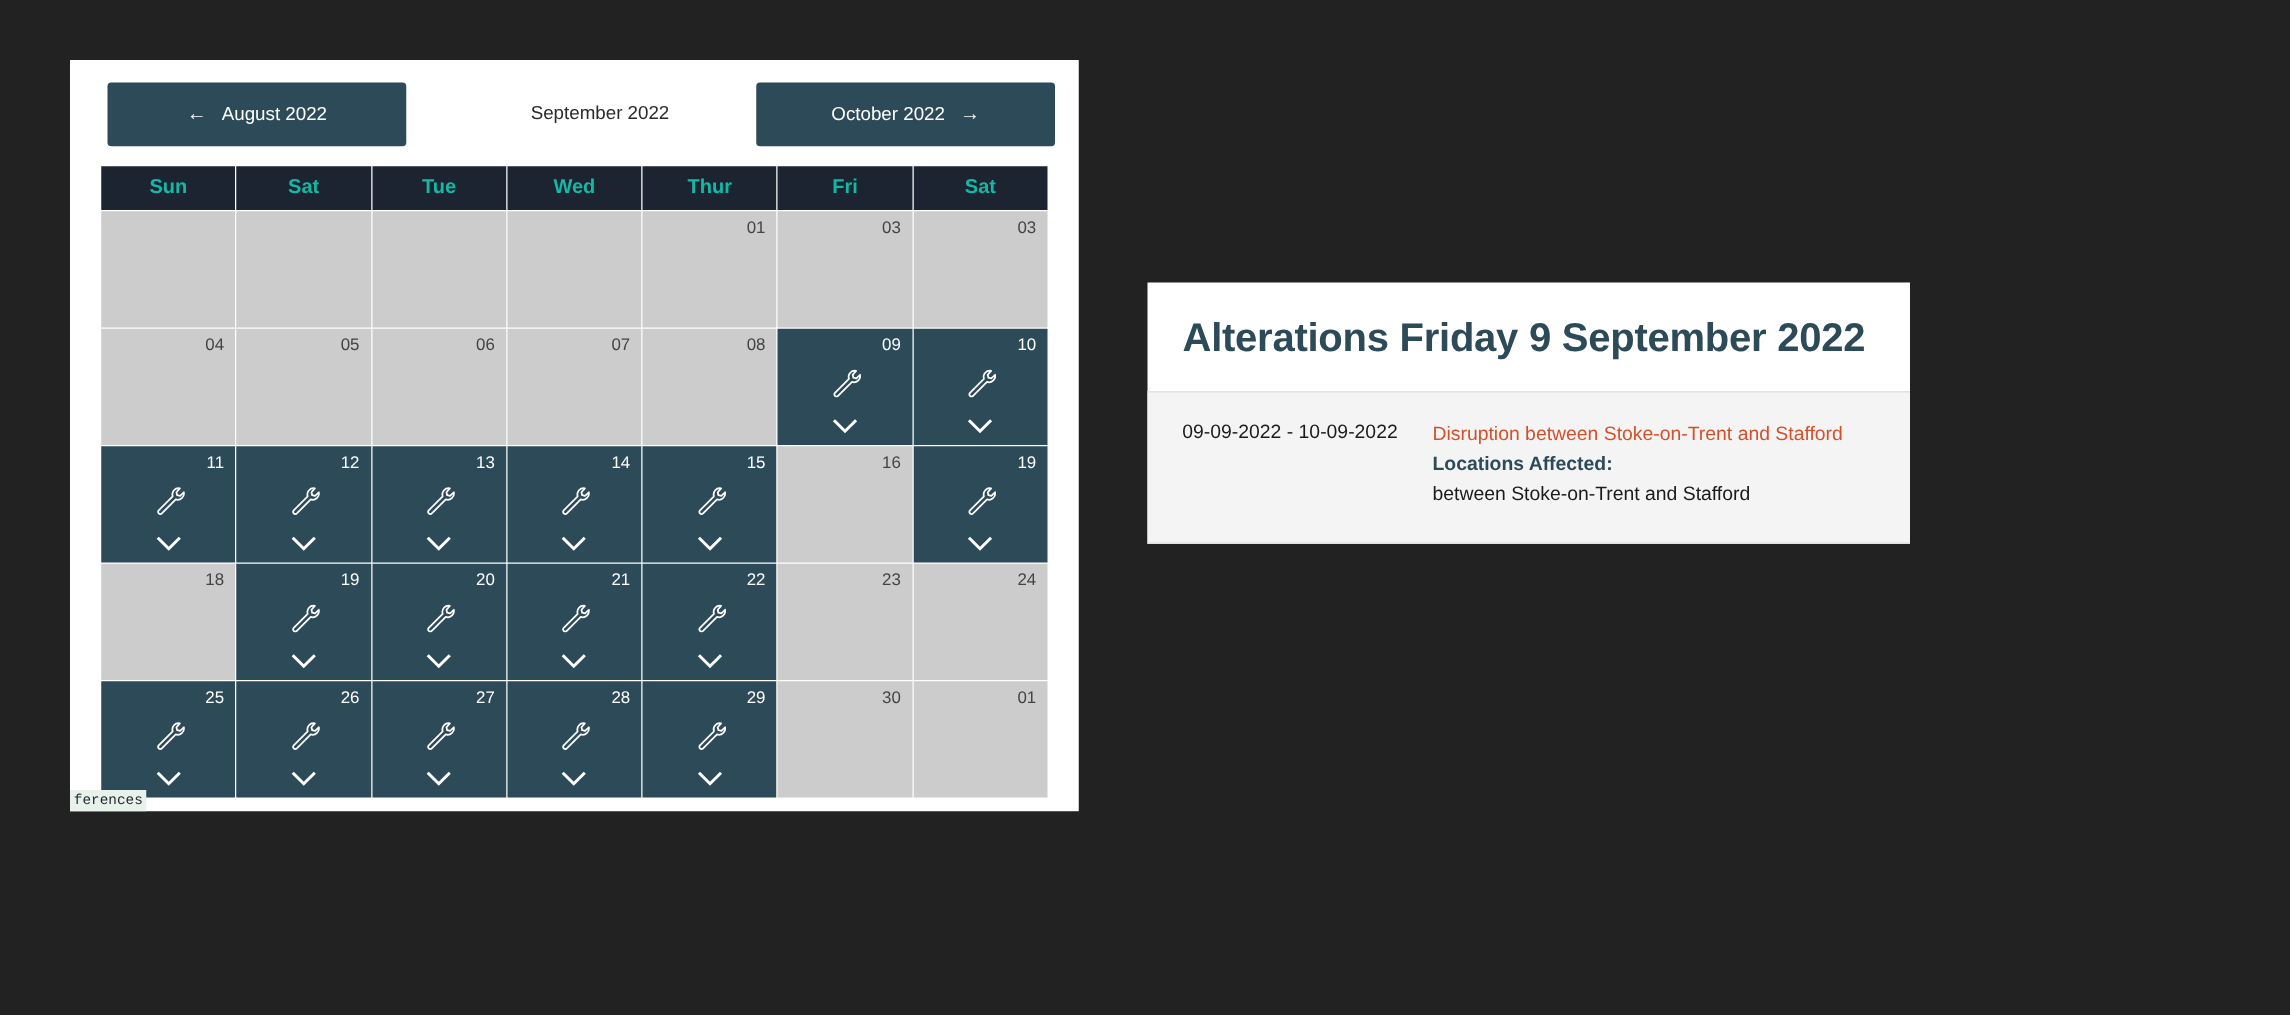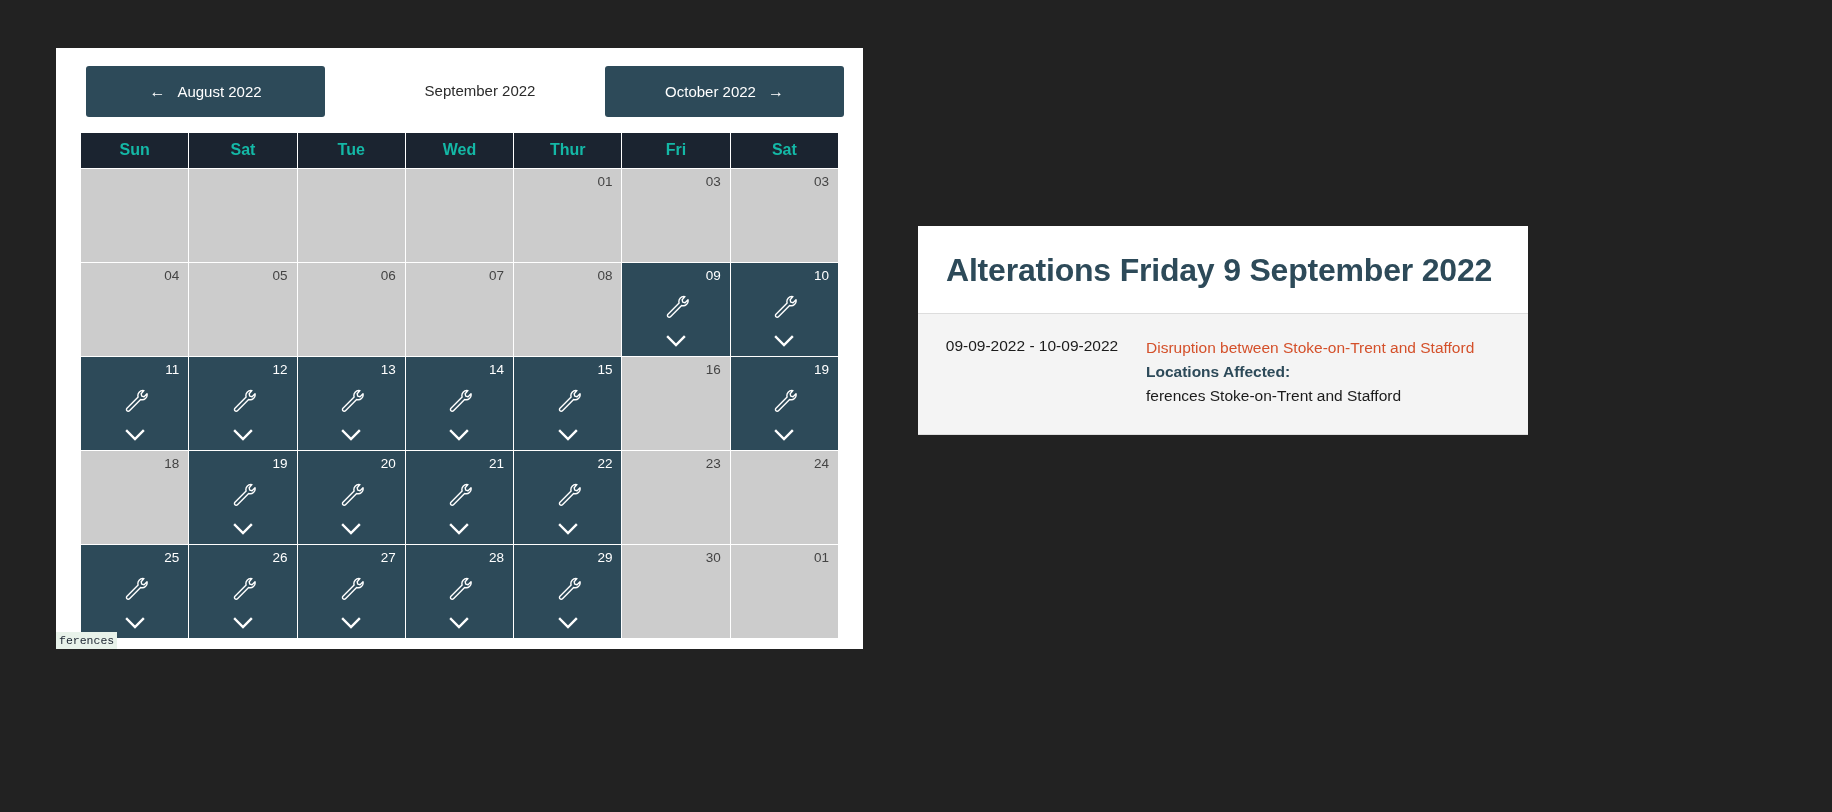--- a/index.html
+++ b/index.html
@@ -446,18 +446,18 @@
 
   <div id="detail-title">Alterations Friday 9 September 2022</div>
 
   <div id="detail-body">
 
     <div id="detail-daterange">09-09-2022 - 10-09-2022</div>
 
     <div id="detail-text">
       <div id="disruption-headline">Disruption between Stoke-on-Trent and Stafford</div>
       <div id="locations-label">Locations Affected:</div>
-      <div id="locations-value">ferences Stoke-on-Trent and Stafford</div>
+      <div id="locations-value">between Stoke-on-Trent and Stafford</div>
     </div>
 
   </div>
 
 </div>
 
 </body></html>

